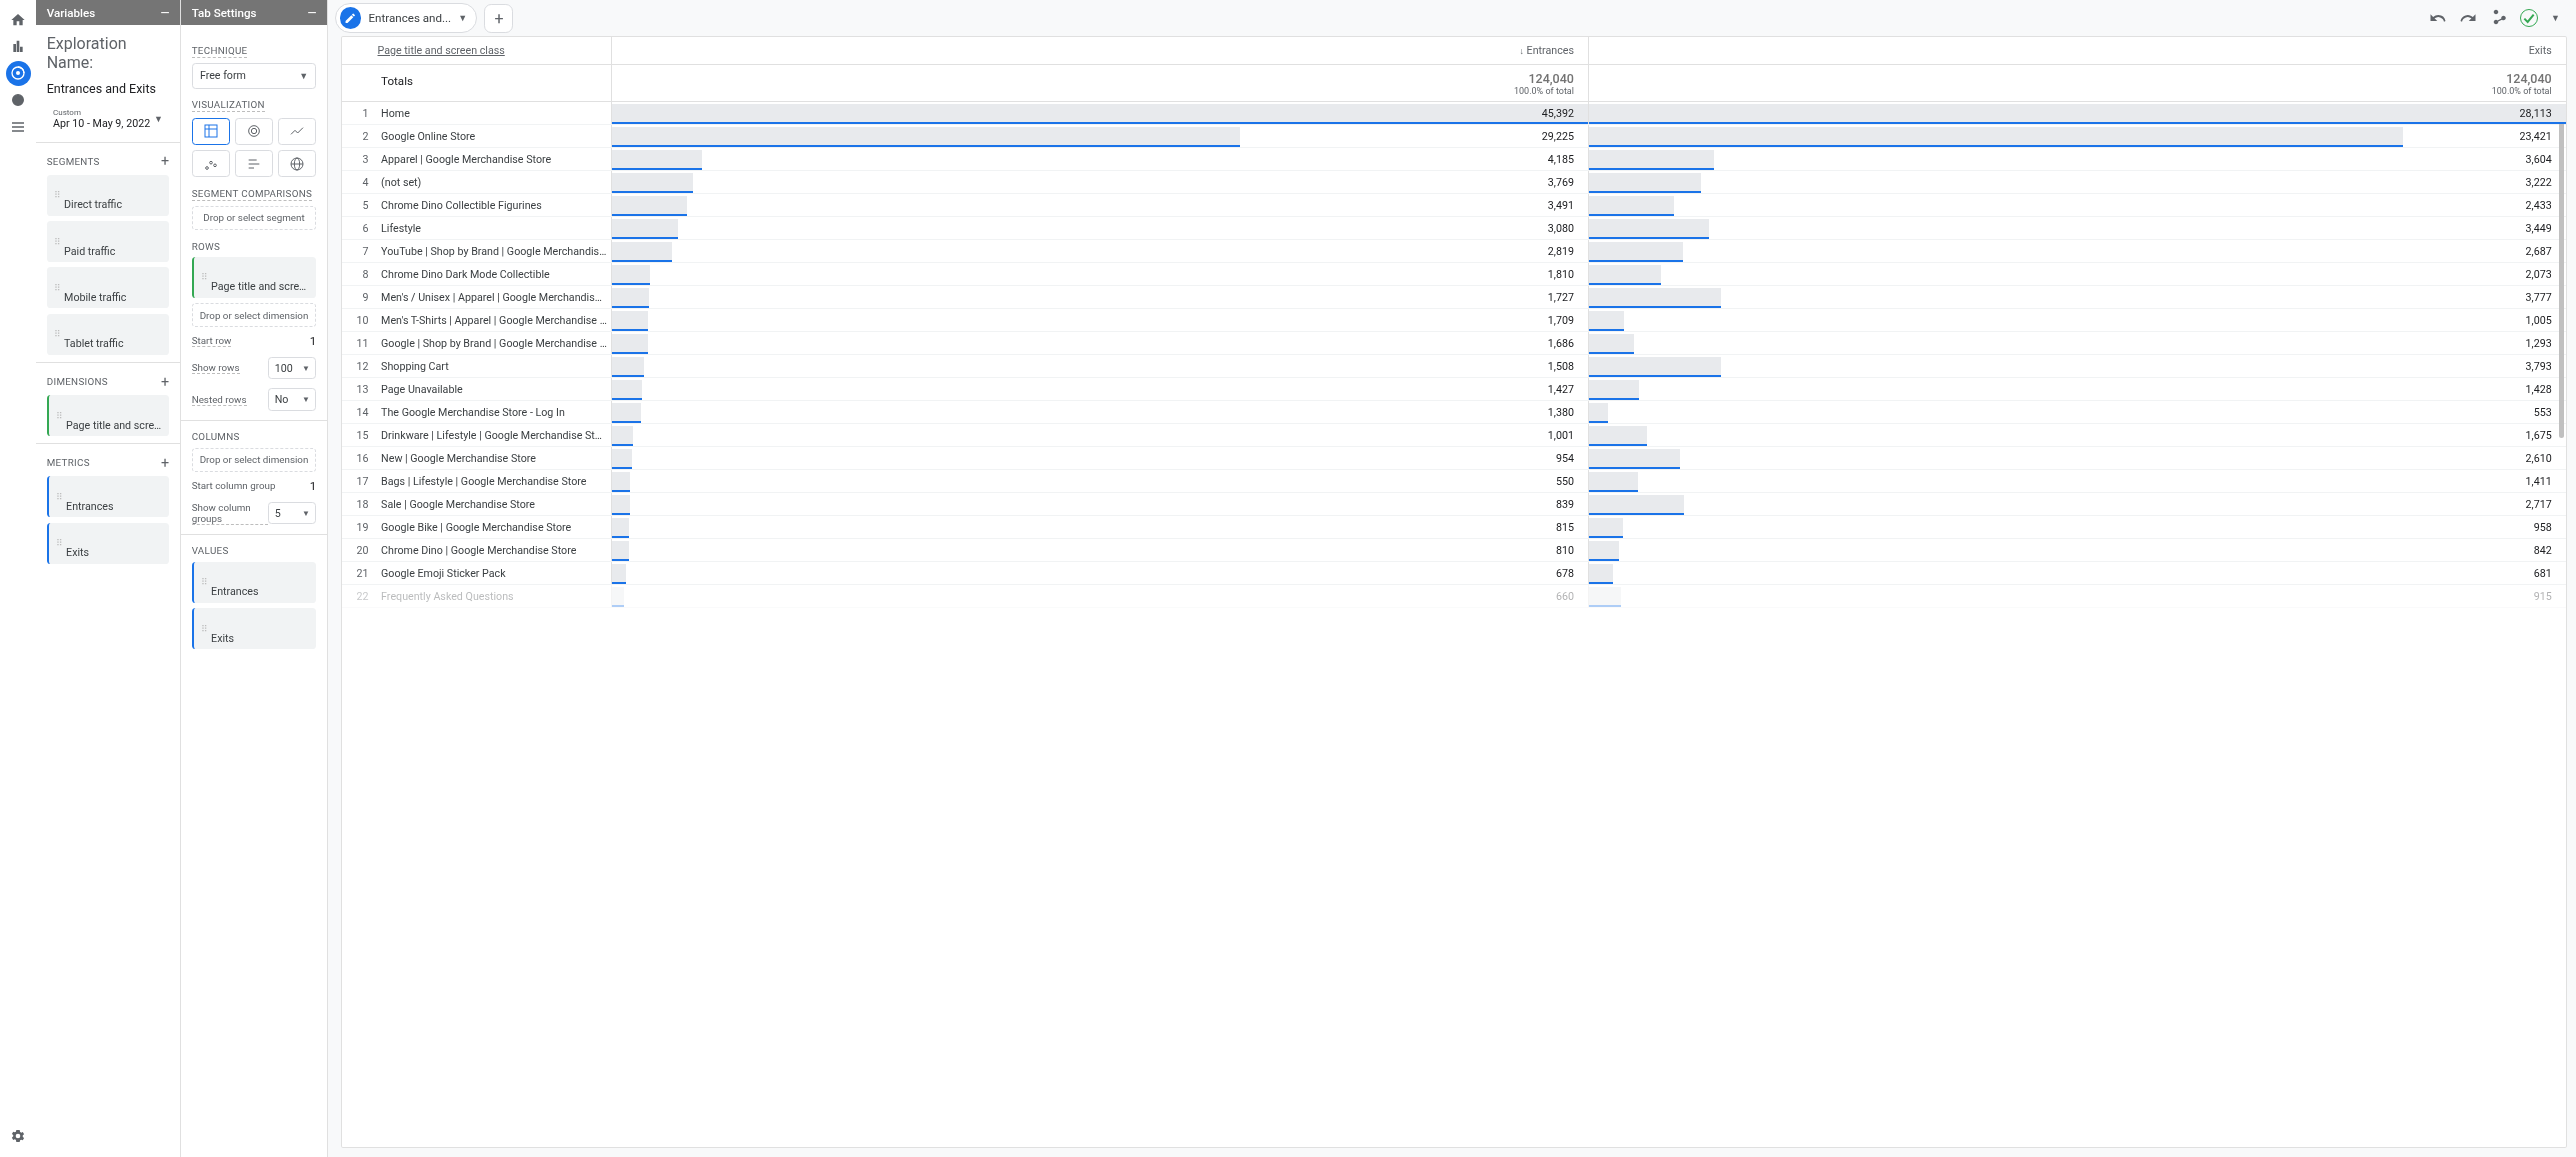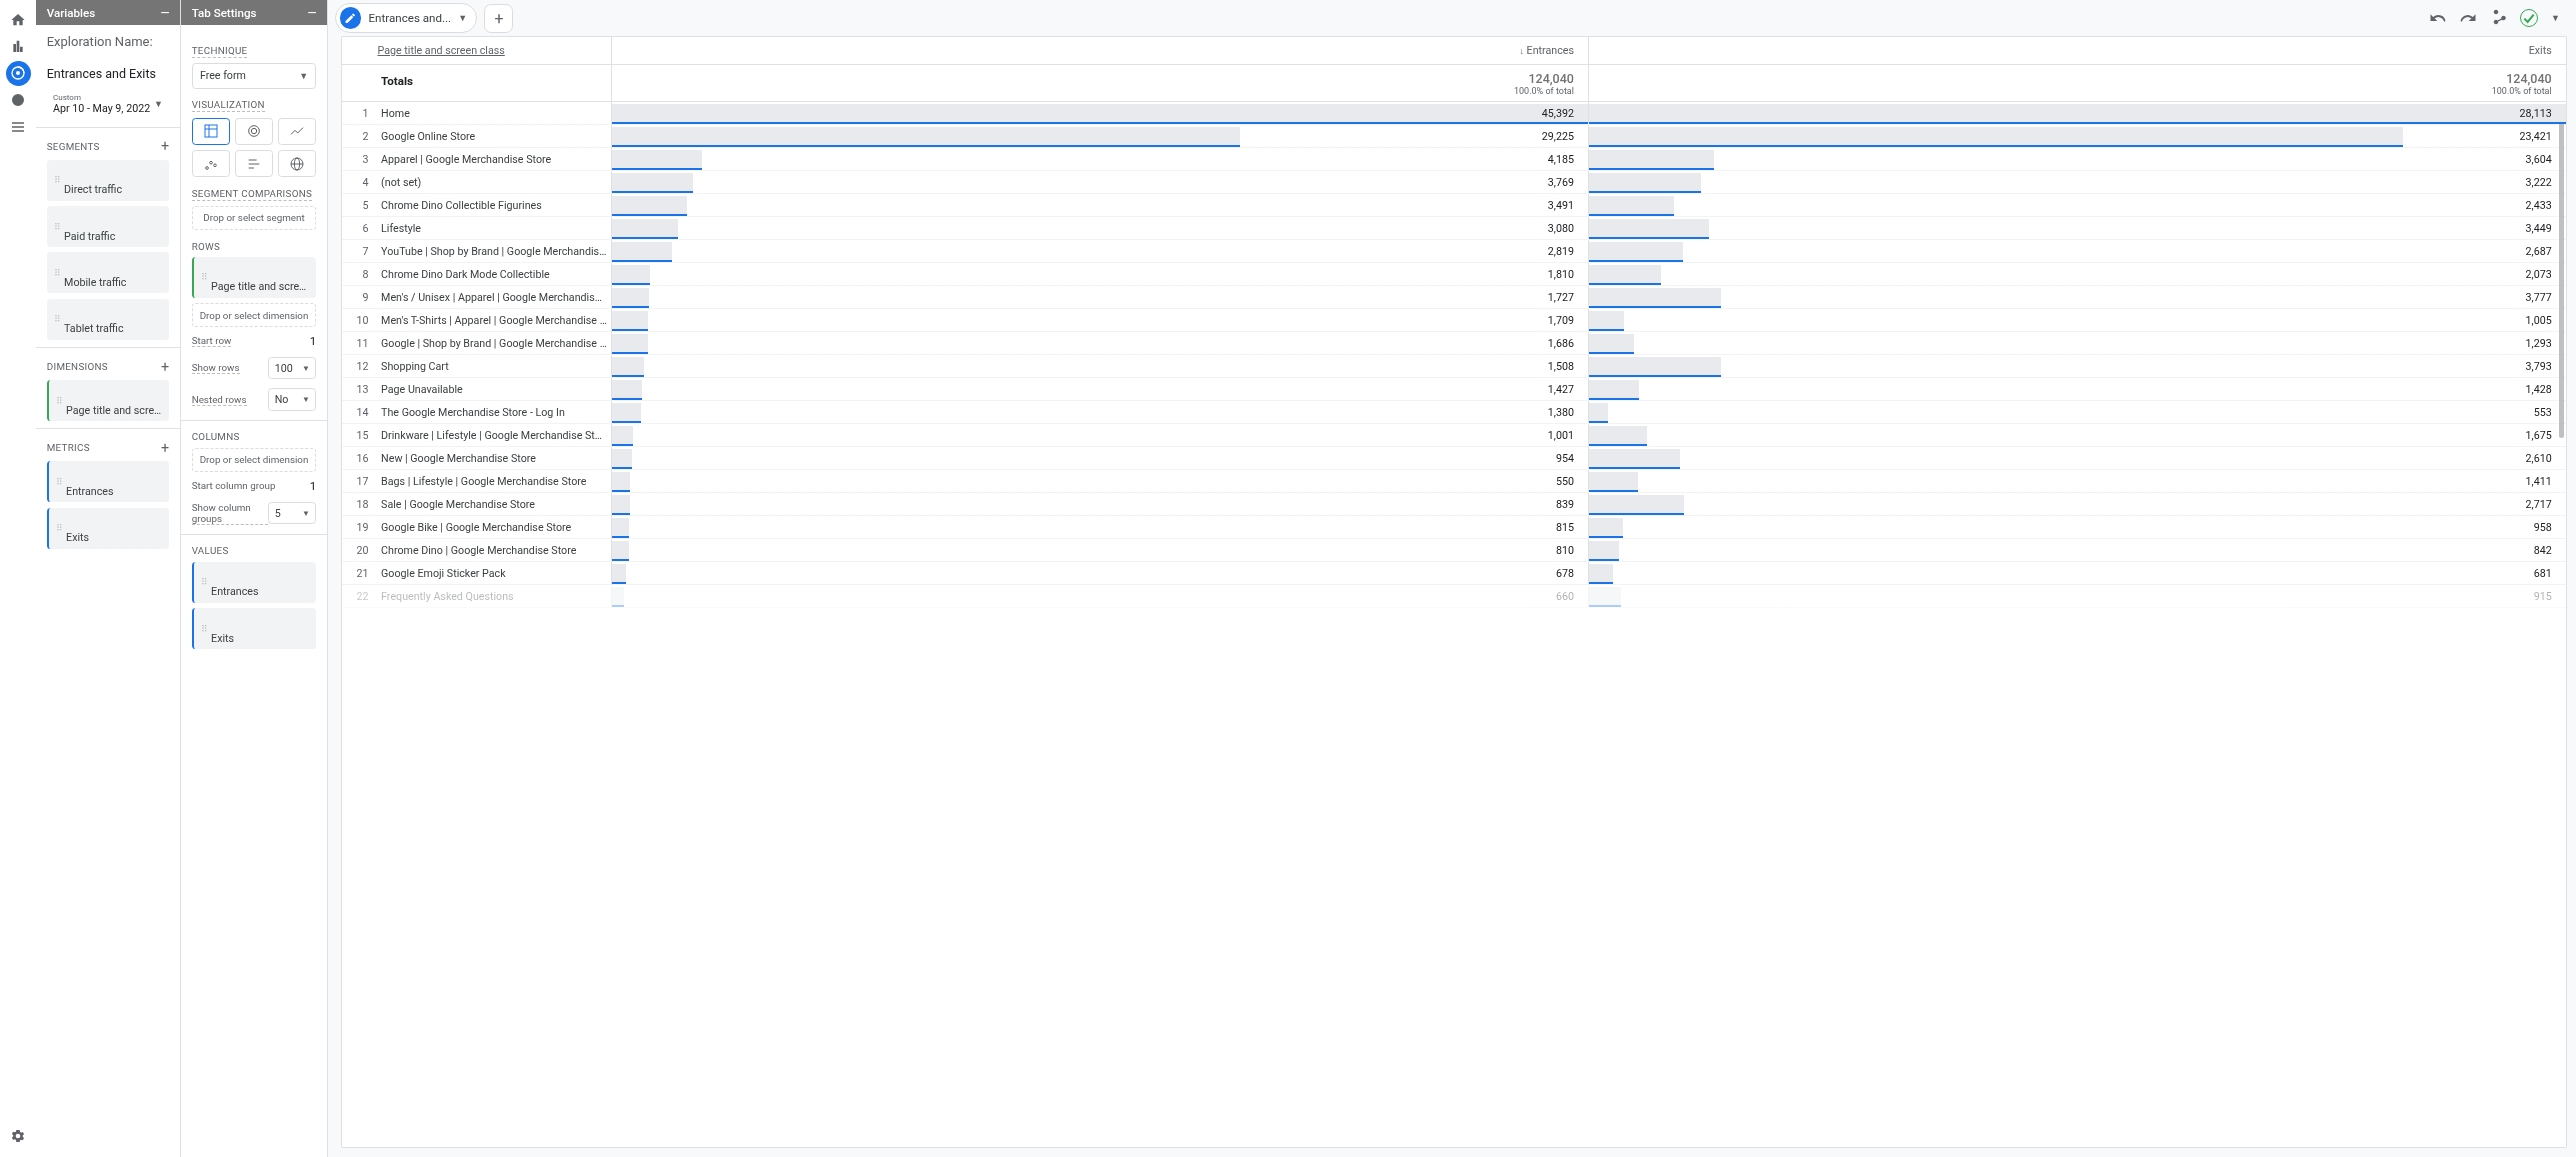--- a/index.html
+++ b/index.html
@@ -16,21 +16,21 @@
 
 .panel { background: #fff; display: flex; flex-direction: column; }
 .panel-header { background: #757575; color: #fff; height: 25px; display: flex; align-items: center; padding: 0 10.7px; font-size: 11.6px; font-weight: 500; }
 .panel-header .collapse { margin-left: auto; cursor: pointer; }
 .variables { width: 145px; border-right: 0.9px solid #e0e0e0; }
 .tab-settings { width: 147px; border-right: 0.9px solid #e0e0e0; }
 .panel-body { overflow-y: auto; flex: 1; padding: 9px 10.7px; }
 .section-label { font-size: 9.8px; color: #5f6368; text-transform: uppercase; letter-spacing: 0.3px; margin: 10.7px 0 5.4px; display: flex; align-items: center; }
 .section-label.dotted span { border-bottom: 0.9px dashed #bdbdbd; padding-bottom: 0.9px; }
 .section-label .plus { margin-left: auto; cursor: pointer; color: #5f6368; font-size: 14.3px; }
-.exp-name-label { font-size: 13px; color: #5f6368; margin-bottom: 17px; }
+.exp-name-label { font-size: 16px; color: #5f6368; margin-bottom: 9px; }
 .exp-name { font-size: 12.5px; color: #202124; margin-bottom: 7.2px; }
 .date-range { border: 0.9px solid transparent; border-radius: 3.6px; padding: 3.6px 5.4px; cursor: pointer; position: relative; margin-bottom: 7.2px; }
 .date-range .custom { font-size: 8px; color: #5f6368; }
 .date-range .range { font-size: 10.7px; color: #202124; }
 .date-range .dd { position: absolute; right: 5.4px; top: 50%; transform: translateY(-50%); color: #5f6368; font-size: 9px;}
 hr.sep { border: none; border-top: 0.9px solid #e0e0e0; margin: 7.2px -10.7px; }
 
 .chip { background: #f1f3f4; border-radius: 3.6px; padding: 4.5px 7.2px; font-size: 10.7px; color: #3c4043; display: flex; align-items: center; gap: 5.4px; margin-bottom: 5.4px; cursor: grab; white-space: nowrap; overflow: hidden; text-overflow: ellipsis; }
 .chip .grip { color: #bdbdbd; font-size: 9px; letter-spacing: -1.8px; flex-shrink: 0;}
 .chip.green { border-left: 2.7px solid #34a853; }
@@ -70,21 +70,21 @@
 .table-wrap { flex: 1; margin: 0 9px 9px 12.5px; background: #fff; border: 0.9px solid #e0e0e0; border-radius: 1.8px; overflow: hidden; display: flex; flex-direction: column; }
 .thead { display: flex; border-bottom: 0.9px solid #e0e0e0; font-size: 10.7px; color: #5f6368; }
 .col-idx { width: 36px; text-align: right; padding: 7.2px 9px 7.2px 0; flex-shrink: 0;}
 .col-name { flex: 0 0 233px; padding: 7.2px 3.6px; }
 .col-metric { flex: 1; text-align: right; padding: 7.2px 14.3px; position: relative; }
 .thead .col-idx { }
 .thead .col-name { padding-left: 0; text-decoration: underline; }
 .sort-arrow { font-size: 9px; }
 
 .totals-row { display: flex; border-bottom: 0.9px solid #e0e0e0; align-items: flex-start; }
-.totals-row .col-name { font-weight: 700; font-size: 11.6px; color: #202124; padding: 9px 3.6px; }
+.totals-row .col-name { font-weight: 400; font-size: 11.6px; color: #202124; padding: 9px 3.6px; }
 .totals-row .col-metric { padding: 5.4px 14.3px 5.4px; }
 .totals-row .big { font-size: 12.5px; font-weight: 500; color: #737373; }
 .totals-row .pct { font-size: 9px; color: #5f6368; }
 
 .tbody { flex: 1; overflow-y: auto; position: relative;}
 .data-row { display: flex; align-items: center; border-bottom: 0.9px solid #f1f3f4; height: 23px; font-size: 10.7px; }
 .data-row .col-idx { color: #5f6368; font-size: 10.7px;}
 .data-row .col-name { color: #3c4043; white-space: nowrap; overflow: hidden; text-overflow: ellipsis; }
 .data-row .col-metric { position: relative; padding: 0 14.3px; height: 100%; display:flex; align-items:center; justify-content:flex-end;}
 .data-row.faded { opacity: 0.35; }

